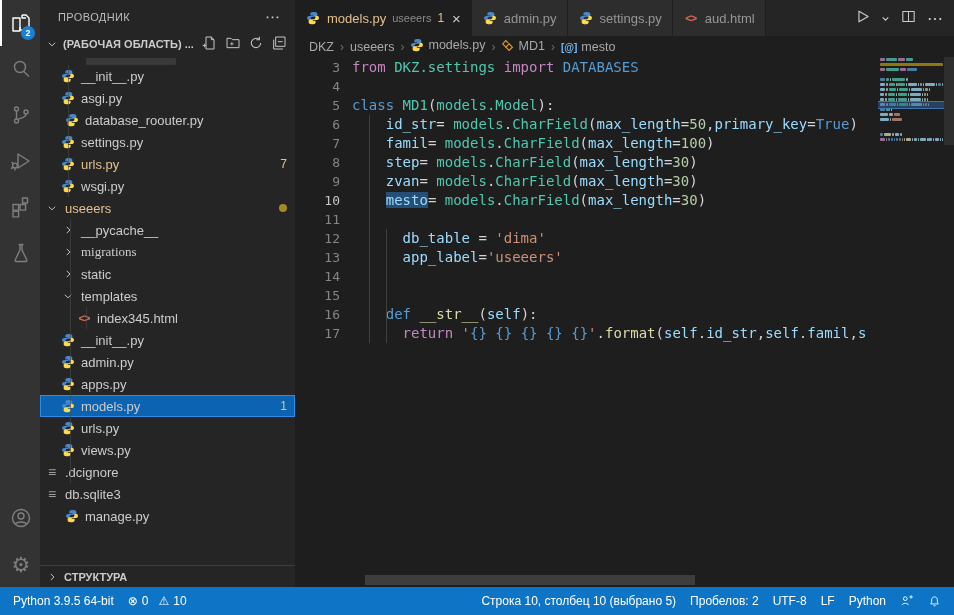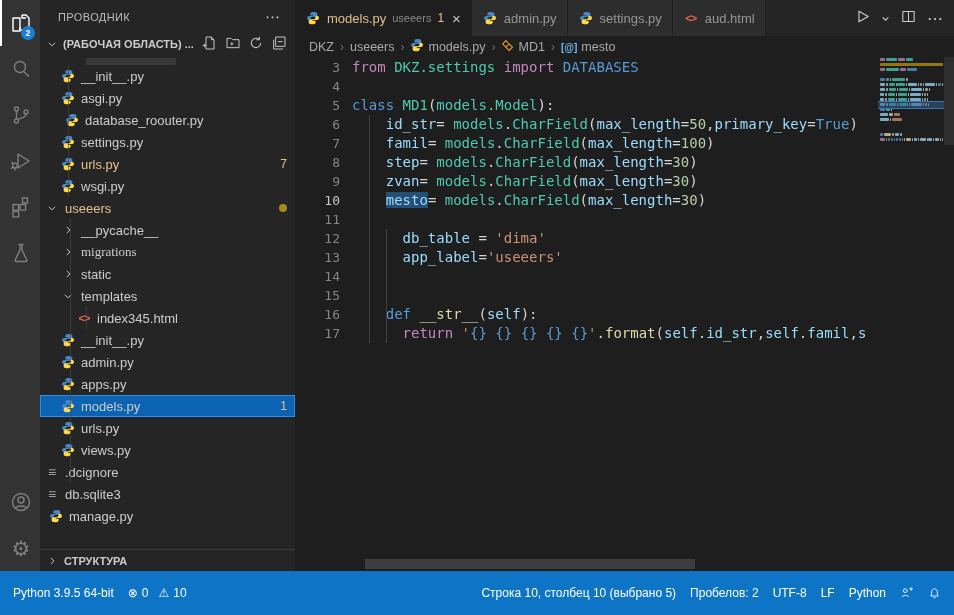--- a/index.html
+++ b/index.html
@@ -44,41 +44,41 @@
   .tabbar{height:36px;background:#252526;display:flex;align-items:stretch;flex-shrink:0;}
   .tabs{display:flex;}
   .tab{display:flex;align-items:center;gap:6px;padding:0 10px;background:#2d2d2d;color:#969696;font-size:13px;border-right:1px solid #1e1e1e;cursor:pointer;}
   .tab.active{background:#1e1e1e;color:#e2c08d;}
   .tab .desc{font-size:11px;color:#8b8b8b;}
   .tab .tb-badge{color:#e2c08d;font-size:12px;}
   .tab .close{color:#cccccc;font-size:15px;margin-left:2px;}
   .tab-actions{margin-left:auto;display:flex;align-items:center;gap:10px;padding:0 10px;color:#cccccc;}
   .breadcrumb{height:21px;display:flex;align-items:center;gap:2px;font-size:12.5px;color:#a9a9a9;padding-left:14px;flex-shrink:0;background:#1e1e1e;}
   .bc-sep{color:#6e6e6e;margin:0 4px;font-size:12px;}
-  .bc-item{display:flex;align-items:center;gap:4px;}
+  .bc-item{display:flex;align-items:flex-start;gap:4px;}
   .symfield{color:#75beff;font-size:10px;font-weight:bold;}
 
   .codearea{flex:1;position:relative;overflow:hidden;font-family:"DejaVu Sans Mono",monospace;font-size:14px;}
   .codelines{position:absolute;top:1px;left:0;right:76px;}
   .cline{height:19px;display:flex;white-space:pre;line-height:19px;}
   .lnum{width:45px;text-align:right;color:#858585;flex-shrink:0;font-size:13px;}
   .lnum.cur{color:#c6c6c6;}
   .ltext{margin-left:12px;color:#d4d4d4;overflow:hidden;white-space:pre;}
   .selword{background:#264f78;}
   .iguide{position:absolute;width:1px;background:#404040;}
 
   .minimap{position:absolute;top:0;right:10px;width:66px;background:#1e1e1e;}
   .mrow{height:5px;display:flex;align-items:center;padding-left:2px;}
   .mseg{height:2.6px;display:inline-block;margin-right:1px;border-radius:1px;}
   .msel{position:absolute;left:0;right:0;height:6px;background:rgba(50,100,160,.5);border-top:1px solid #3f74ad;border-bottom:1px solid #3f74ad;}
   .vscroll{position:absolute;top:0;right:0;width:10px;height:88px;background:rgba(121,121,121,.18);}
   .hscroll{position:absolute;bottom:2px;left:70px;width:330px;height:10px;background:rgba(121,121,121,.35);}
 
   
-  .statusbar{height:20px;background:#0e74c5;display:flex;align-items:center;color:#ffffff;font-size:12px;flex-shrink:0;padding:12px 6px;}
+  .statusbar{height:20px;background:#0e74c5;display:flex;align-items:center;color:#ffffff;font-size:12px;flex-shrink:0;padding:4px 6px;}
   .sb-left,.sb-right{display:flex;align-items:center;height:100%;}
   .sb-right{margin-left:auto;}
   .sseg{display:flex;align-items:center;gap:4px;padding:0 7px;height:100%;}
   .sico{font-size:12px;line-height:1;}
   .statusbar svg{display:block;}
 </style>
 </head>
 <body>
 
 <div class="app">
@@ -341,21 +341,21 @@
               <span class="lines-ico">≡</span>
             </span>
             <span class="lbl">.dcignore</span>
           </div>
           <div class="trow" style="padding-left: 4px;">
             <span class="ficon">
               <span class="lines-ico">≡</span>
             </span>
             <span class="lbl">db.sqlite3</span>
           </div>
-          <div class="trow" style="padding-left: 8px;">
+          <div class="trow" style="padding-left: 8px; margin-left: 16px;">
             <span class="ficon">
               <svg width="14" height="14" viewBox="0 0 16 16">
                 <path fill="#4888c8" d="M7.9 1C6.1 1 5 1.8 5 3.2V5h3.2v.6H3.9C2.3 5.6 1.2 6.5 1.2 8c0 1.5 1.1 2.5 2.7 2.5h1.3V8.9c0-1.3 1.1-2.4 2.7-2.4h2.9c1.3 0 2.2-.9 2.2-2.2V3.2C13 1.9 11.6 1 9.9 1z"></path>
                 <path fill="#ffd94a" d="M8.1 15c1.8 0 2.9-.8 2.9-2.2V11H7.8v-.6h4.3c1.6 0 2.7-.9 2.7-2.4 0-1.5-1.1-2.5-2.7-2.5h-1.3v1.6c0 1.3-1.1 2.4-2.7 2.4H5.2C3.9 9.5 3 10.4 3 11.7v1.1C3 14.1 4.4 15 6.1 15z"></path>
               </svg>
             </span>
             <span class="lbl">manage.py</span>
           </div>
           <div class="tguide" style="left: 28px; top: 10px; height: 132px;"></div>
           <div class="tguide" style="left: 30px; top: 164px; height: 264px;"></div>

